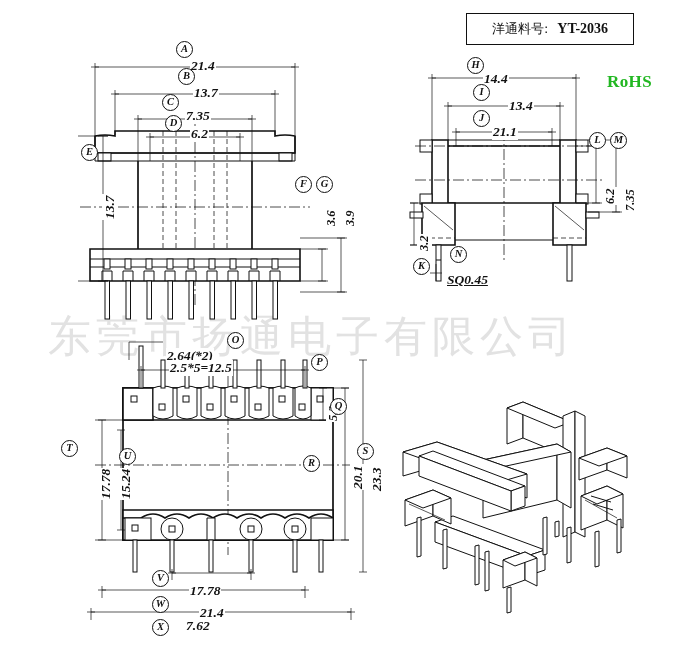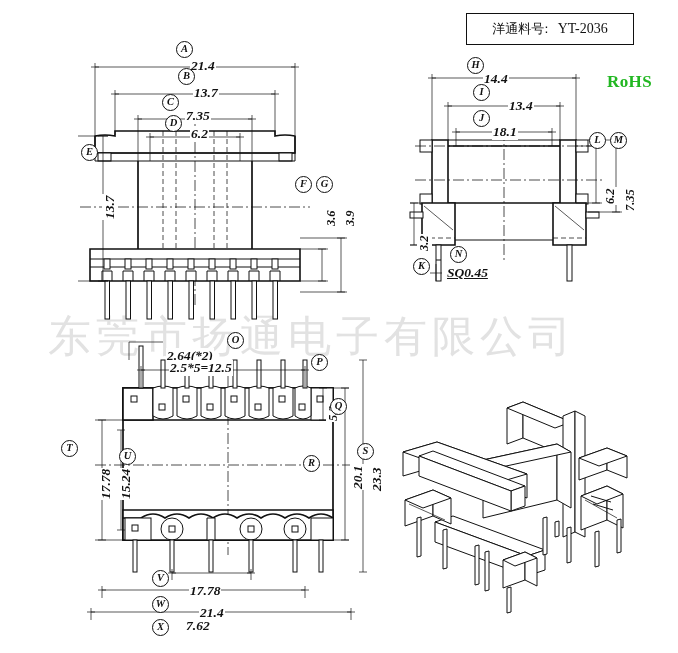--- a/index.html
+++ b/index.html
@@ -16,21 +16,21 @@
     white-space:nowrap;user-select:none;pointer-events:none;z-index:1;
   }
 
   
   .titlebox{
     position:absolute;left:466px;top:13px;width:166px;height:30px;
     border:1.6px solid #111;background:#fff;z-index:6;
     display:flex;align-items:center;justify-content:center;gap:9px;
   }
   .titlebox .cn{font-family:"DejaVu Sans",sans-serif;font-size:13px;}
-  .titlebox .pn{font-family:"Liberation Serif",serif;font-weight:normal;font-size:14px;}
+  .titlebox .pn{font-family:"Liberation Serif",serif;font-weight:bold;font-size:14px;}
 
   .rohs{
     position:absolute;left:607px;top:72px;z-index:6;
     font-family:"Liberation Serif",serif;font-weight:bold;font-size:17px;
     color:#22b722;letter-spacing:.4px;
   }
 
   
   svg{position:absolute;z-index:3;overflow:visible;}
   .ln{stroke:#111;stroke-width:1;fill:none;}
@@ -236,33 +236,33 @@
       <path class="thin" d="M20 213 L32 213 M26 204 L26 221"></path>
     </g>
   </svg>
 
   <div class="dim" style="left:483px;top:71px;">14.4</div>
   <div class="bl" style="left:467px;top:57px;">H</div>
 
   <div class="dim" style="left:508px;top:98px;">13.4</div>
   <div class="bl" style="left:473px;top:84px;">I</div>
 
-  <div class="dim" style="left:492px;top:124px;">18.1</div>
+  <div class="dim" style="left:492px;top:124px;">21.1</div>
   <div class="bl" style="left:473px;top:110px;">J</div>
 
   <div class="dim v sm" style="left:603px;top:205px;transform:rotate(-90deg);">6.2</div>
   <div class="bl" style="left:589px;top:132px;">L</div>
 
   <div class="dim v sm" style="left:623px;top:212px;transform:rotate(-90deg);">7.35</div>
   <div class="bl" style="left:610px;top:132px;">M</div>
 
   <div class="dim v sm" style="left:417px;top:252px;transform:rotate(-90deg);">3.2</div>
   <div class="bl" style="left:413px;top:258px;">K</div>
 
-  <div class="dim" style="left:446px;top:265px;text-decoration:underline;">SQ0.45</div>
+  <div class="dim" style="left:446px;top:272px;text-decoration:underline;">SQ0.45</div>
   <div class="bl" style="left:450px;top:246px;">N</div>
 
   <svg width="340" height="290" style="left:55px;top:340px;">
     <g>
 
       <path class="ln2" d="M68 48 L68 200 L278 200 L278 48 Z"></path>
 
       <path class="fillw2" d="M68 48 L68 80 L278 80 L278 48 Z"></path>
       <path class="fillw2" d="M68 170 L68 200 L278 200 L278 170 Z"></path>
 

